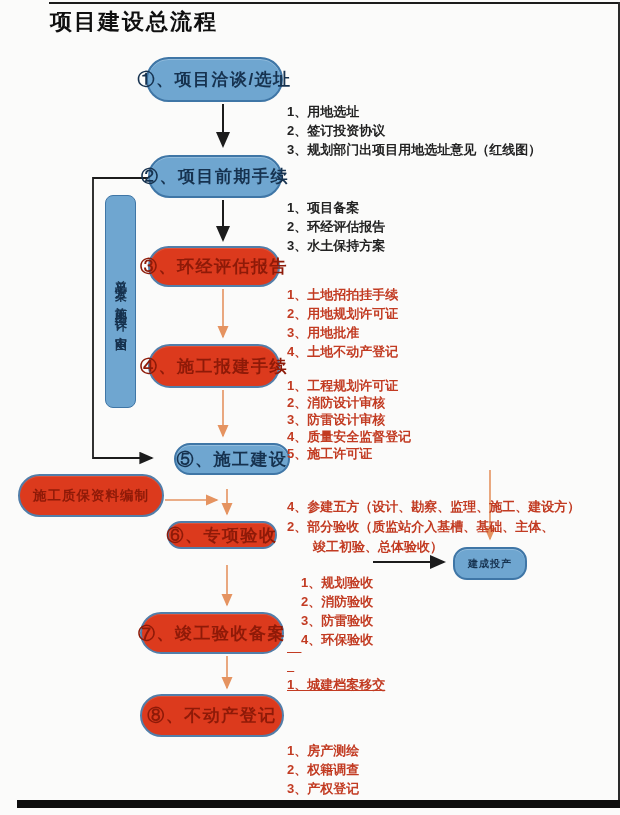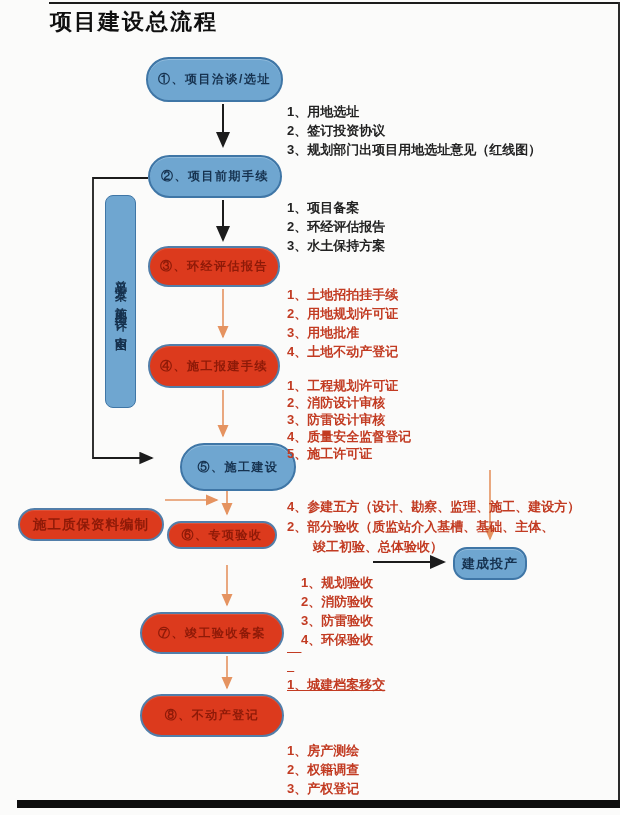--- a/index.html
+++ b/index.html
@@ -15,38 +15,38 @@
 
   .title {
     position:absolute; left:50px; top:7px; width:470px; text-align:left;
     font-size:22px; font-weight:bold; color:#101010; letter-spacing:2px;
   }
 
   svg.connectors { position:absolute; left:0; top:0; width:620px; height:815px; }
 
   .pill {
     position:absolute; display:flex; align-items:center; justify-content:center;
-    font-weight:bold; font-size:12px; letter-spacing:1.5px; white-space:nowrap;
+    font-weight:bold; font-size:17px; letter-spacing:1.5px; white-space:nowrap;
     border-radius:24px;
   }
   .pill.blue { background:#6fa6d0; border:2px solid #3f76a6; color:#16324f;
                box-shadow:inset 0 1px 0 rgba(255,255,255,.25); }
   .pill.red  { background:#dc3a1d; border:2px solid #527ea9; color:#8e1a08;
                box-shadow:inset 0 1px 0 rgba(255,255,255,.12); }
 
   .node-1 { left:146px; top:57px;  width:137px; height:45px; }
   .node-2 { left:148px; top:155px; width:134px; height:43px; }
   .node-3 { left:148px; top:246px; width:132px; height:41px; }
   .node-4 { left:148px; top:344px; width:132px; height:44px; }
-  .node-5 { left:180px; top:443px; width:116px; height:48px; }
+  .node-5 { left:174px; top:443px; width:116px; height:32px; }
   .node-6 { left:167px; top:521px; width:110px; height:28px; }
   .node-7 { left:140px; top:612px; width:144px; height:42px; }
   .node-8 { left:140px; top:694px; width:144px; height:43px; }
-  .node-done { left:453px; top:547px; width:74px; height:33px; font-size:13px; letter-spacing:1px; border-radius:14px; }
-  .node-qa   { left:18px;  top:474px; width:146px; height:33px; font-size:13.5px; letter-spacing:1px; border-radius:22px;margin-top:34px; }
+  .node-done { left:453px; top:547px; width:74px; height:33px; font-size:10px; letter-spacing:1px; border-radius:14px; }
+  .node-qa   { left:18px;  top:474px; width:146px; height:43px; font-size:13.5px; letter-spacing:1px; border-radius:22px; }
 
   .side-box {
     position:absolute; left:105px; top:195px; width:31px; height:213px;
     background:#6fa6d0; border:1.5px solid #3f76a6; border-radius:8px;
     display:flex; align-items:center; justify-content:center;
     writing-mode:vertical-lr; text-orientation:upright;
     font-size:12px; font-weight:bold; color:#16324f; letter-spacing:3px;
   }
 
   .note { position:absolute; font-weight:bold; font-size:13px; line-height:19px; white-space:pre; }

